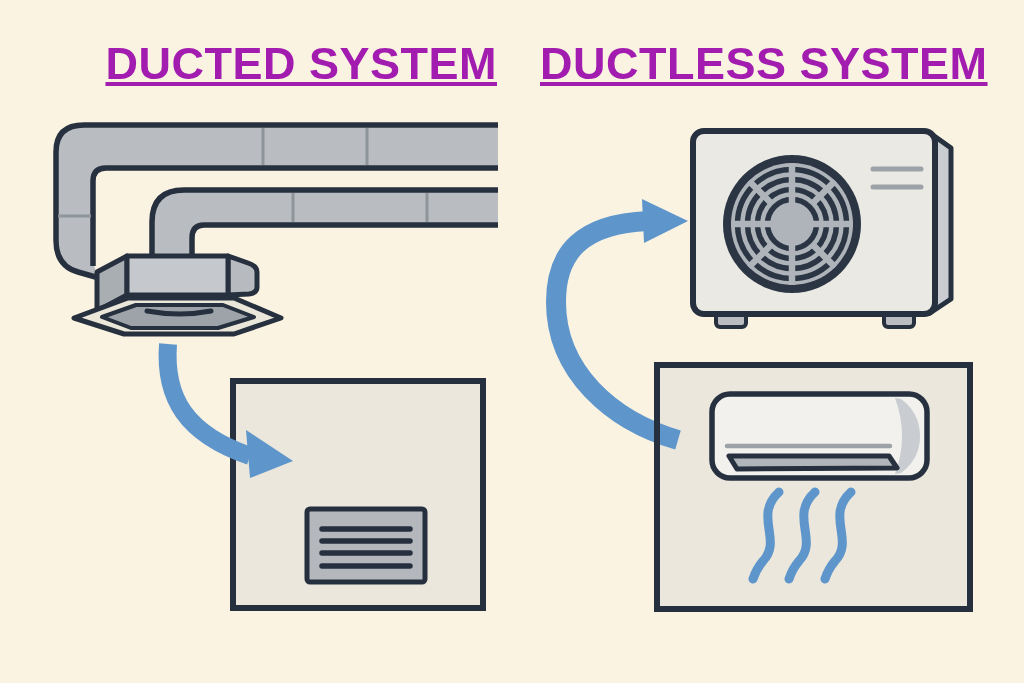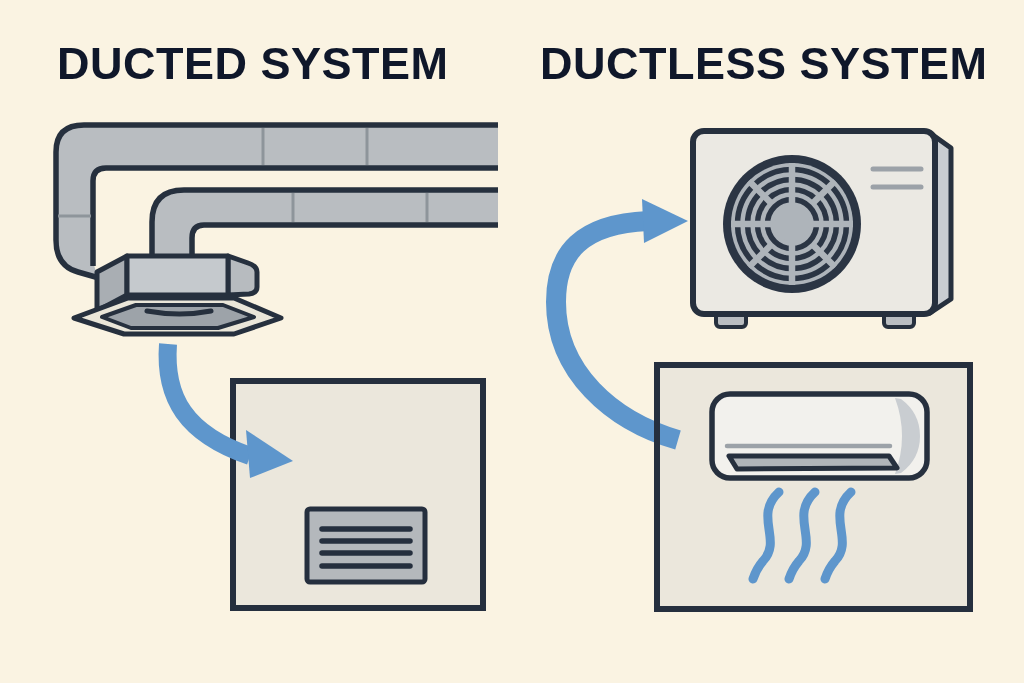--- a/index.html
+++ b/index.html
@@ -1,21 +1,21 @@
 <!DOCTYPE html>
 <html><head>
 <meta charset="utf-8">
 <style>
   html,body{margin:0;padding:0;}
   body{width:1024px;height:683px;overflow:hidden;font-family:"Liberation Sans",sans-serif;}
   .stage{position:relative;width:1024px;height:683px;background:#FAF3E2;}
   .title{
     position:absolute;top:36px;height:56px;line-height:56px;
-    font-size:45px;font-weight:800;letter-spacing:.5px;color:#0f172a;
-    text-align:left;white-space:nowrap;
+    font-size:45px;font-weight:800;letter-spacing:.5px;color:#a21caf;
+    text-align:right;white-space:nowrap;text-decoration:underline;
   }
   .title-left{left:57px;width:440px;}
   .title-right{left:540px;width:430px;}
   svg{position:absolute;left:0;top:0;}
 </style>
 </head>
 <body>
 
 <div class="stage">
 

